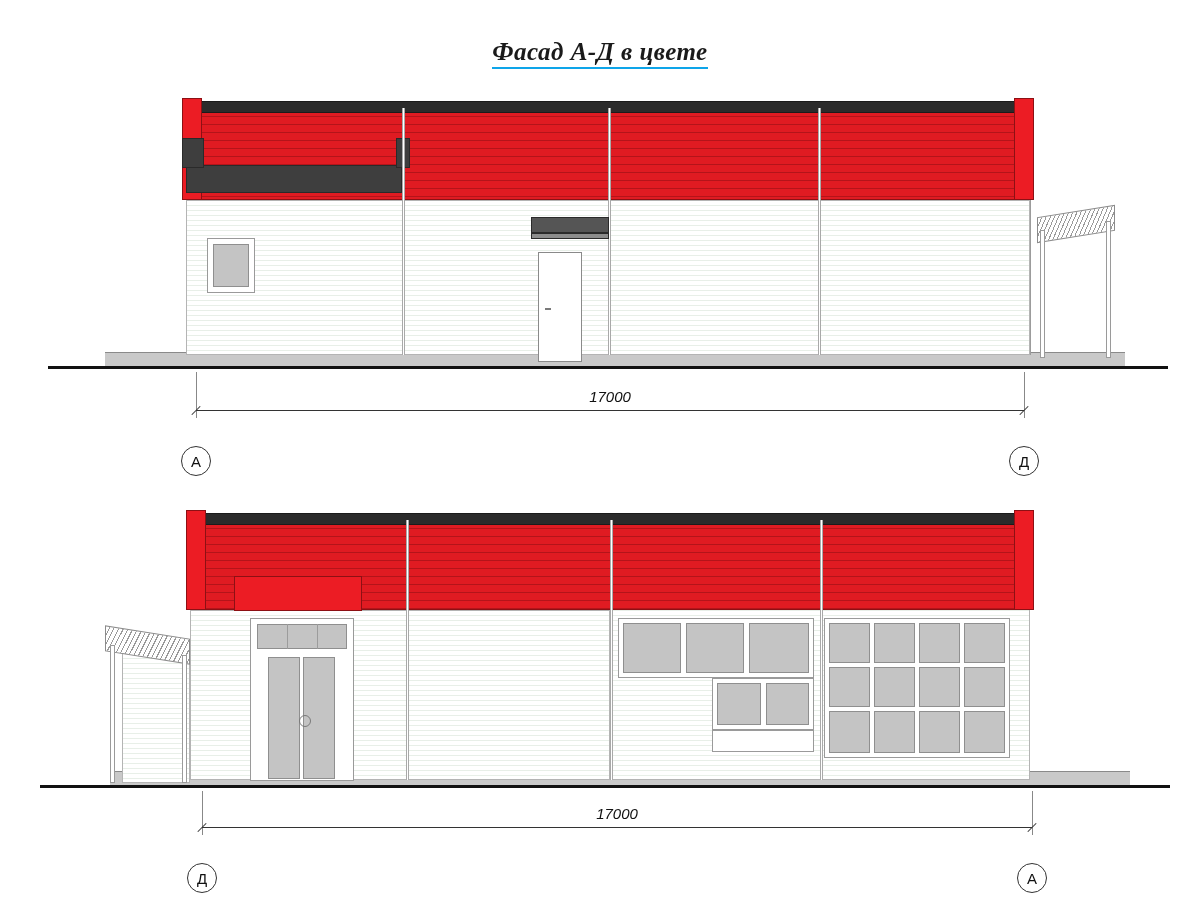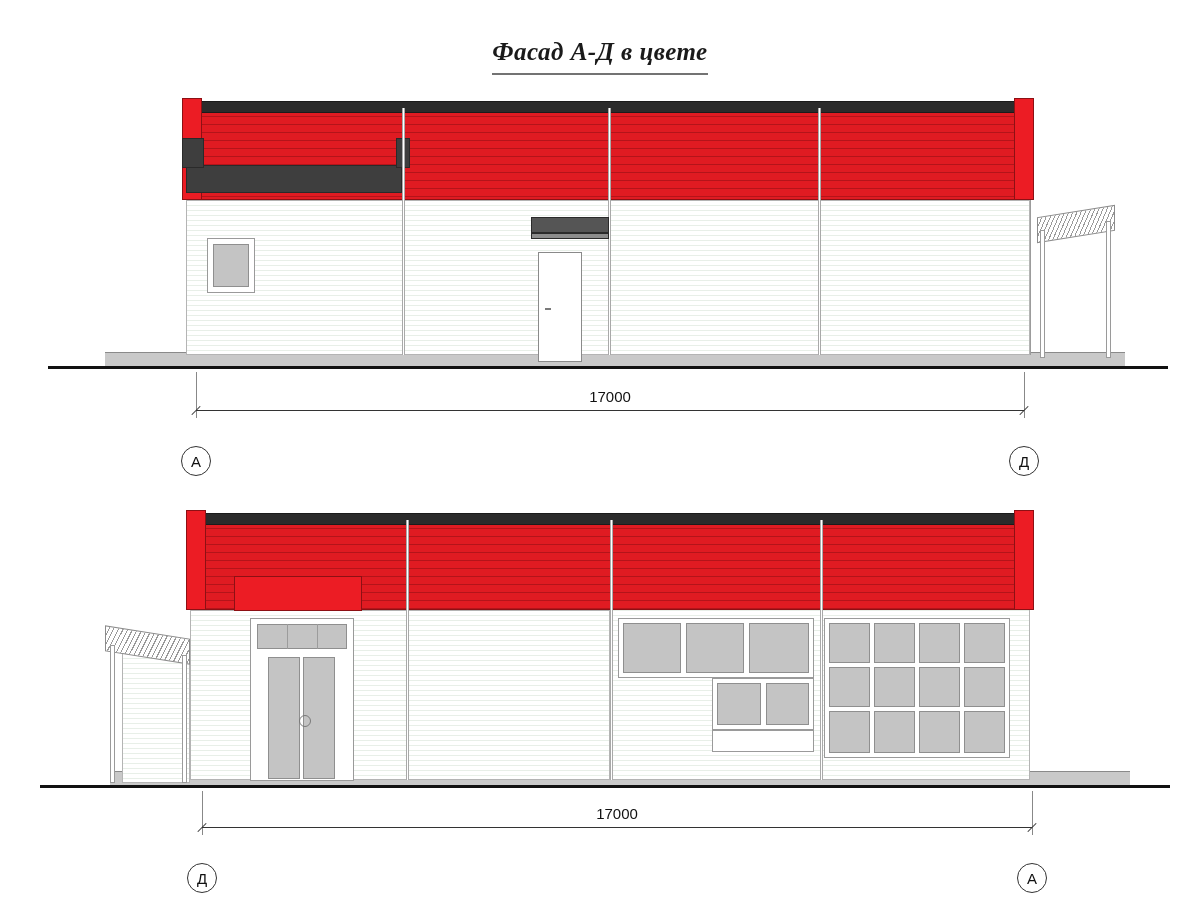--- a/index.html
+++ b/index.html
@@ -26,22 +26,22 @@
     width: 100%;
     text-align: center;
     font-family: "Liberation Serif", serif;
     font-style: italic;
     font-weight: bold;
     font-size: 25px;
     color: #1a1a1a;
     letter-spacing: 0.5px;
   }
   .drawing-title span {
-    border-bottom: 2px solid #737373;
-    padding-bottom: 8px;
+    border-bottom: 2px solid #0ea5e9;
+    padding-bottom: 2px;
     text-align: right;
   }
   #title-1 { top: 38px; }
   #title-2 { top: 463px; }
 
   
   .elevation {
     position: absolute;
   }
   #elevation-1 { left: 0; top: 80px; width: 1200px; height: 300px; }
@@ -185,20 +185,21 @@
     background: #333;
     transform: rotate(-45deg);
   }
   .dim-text {
     position: absolute;
     font-family: "Liberation Sans", sans-serif;
     font-size: 15px;
     color: #111;
     text-align: center;
     width: 120px;
+    font-style: italic;
   }
 
   
   .axis-bubble {
     position: absolute;
     width: 30px;
     height: 30px;
     border: 1.5px solid #333;
     border-radius: 50%;
     background: #fff;

